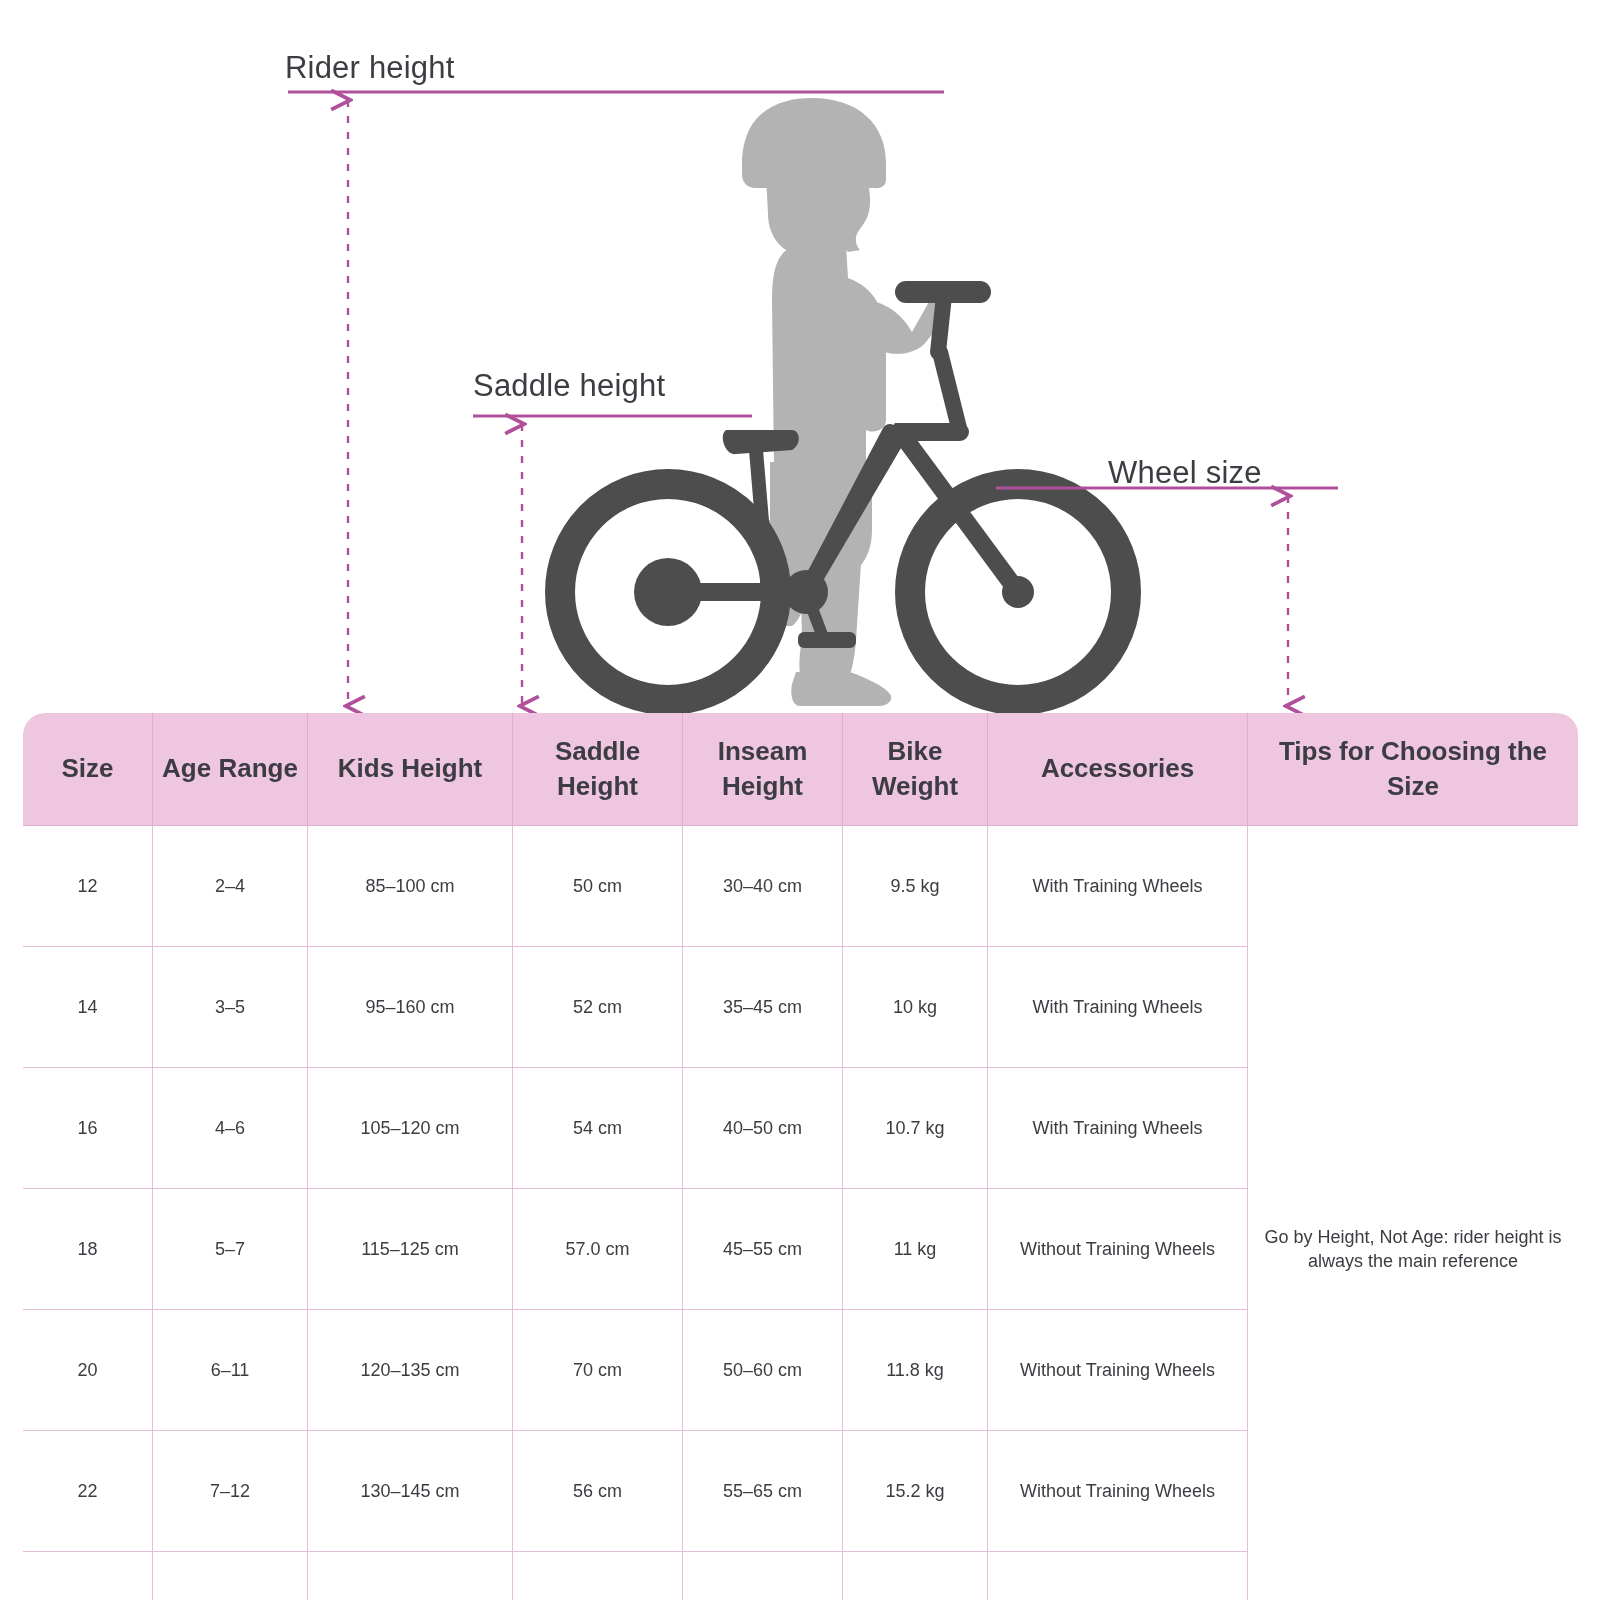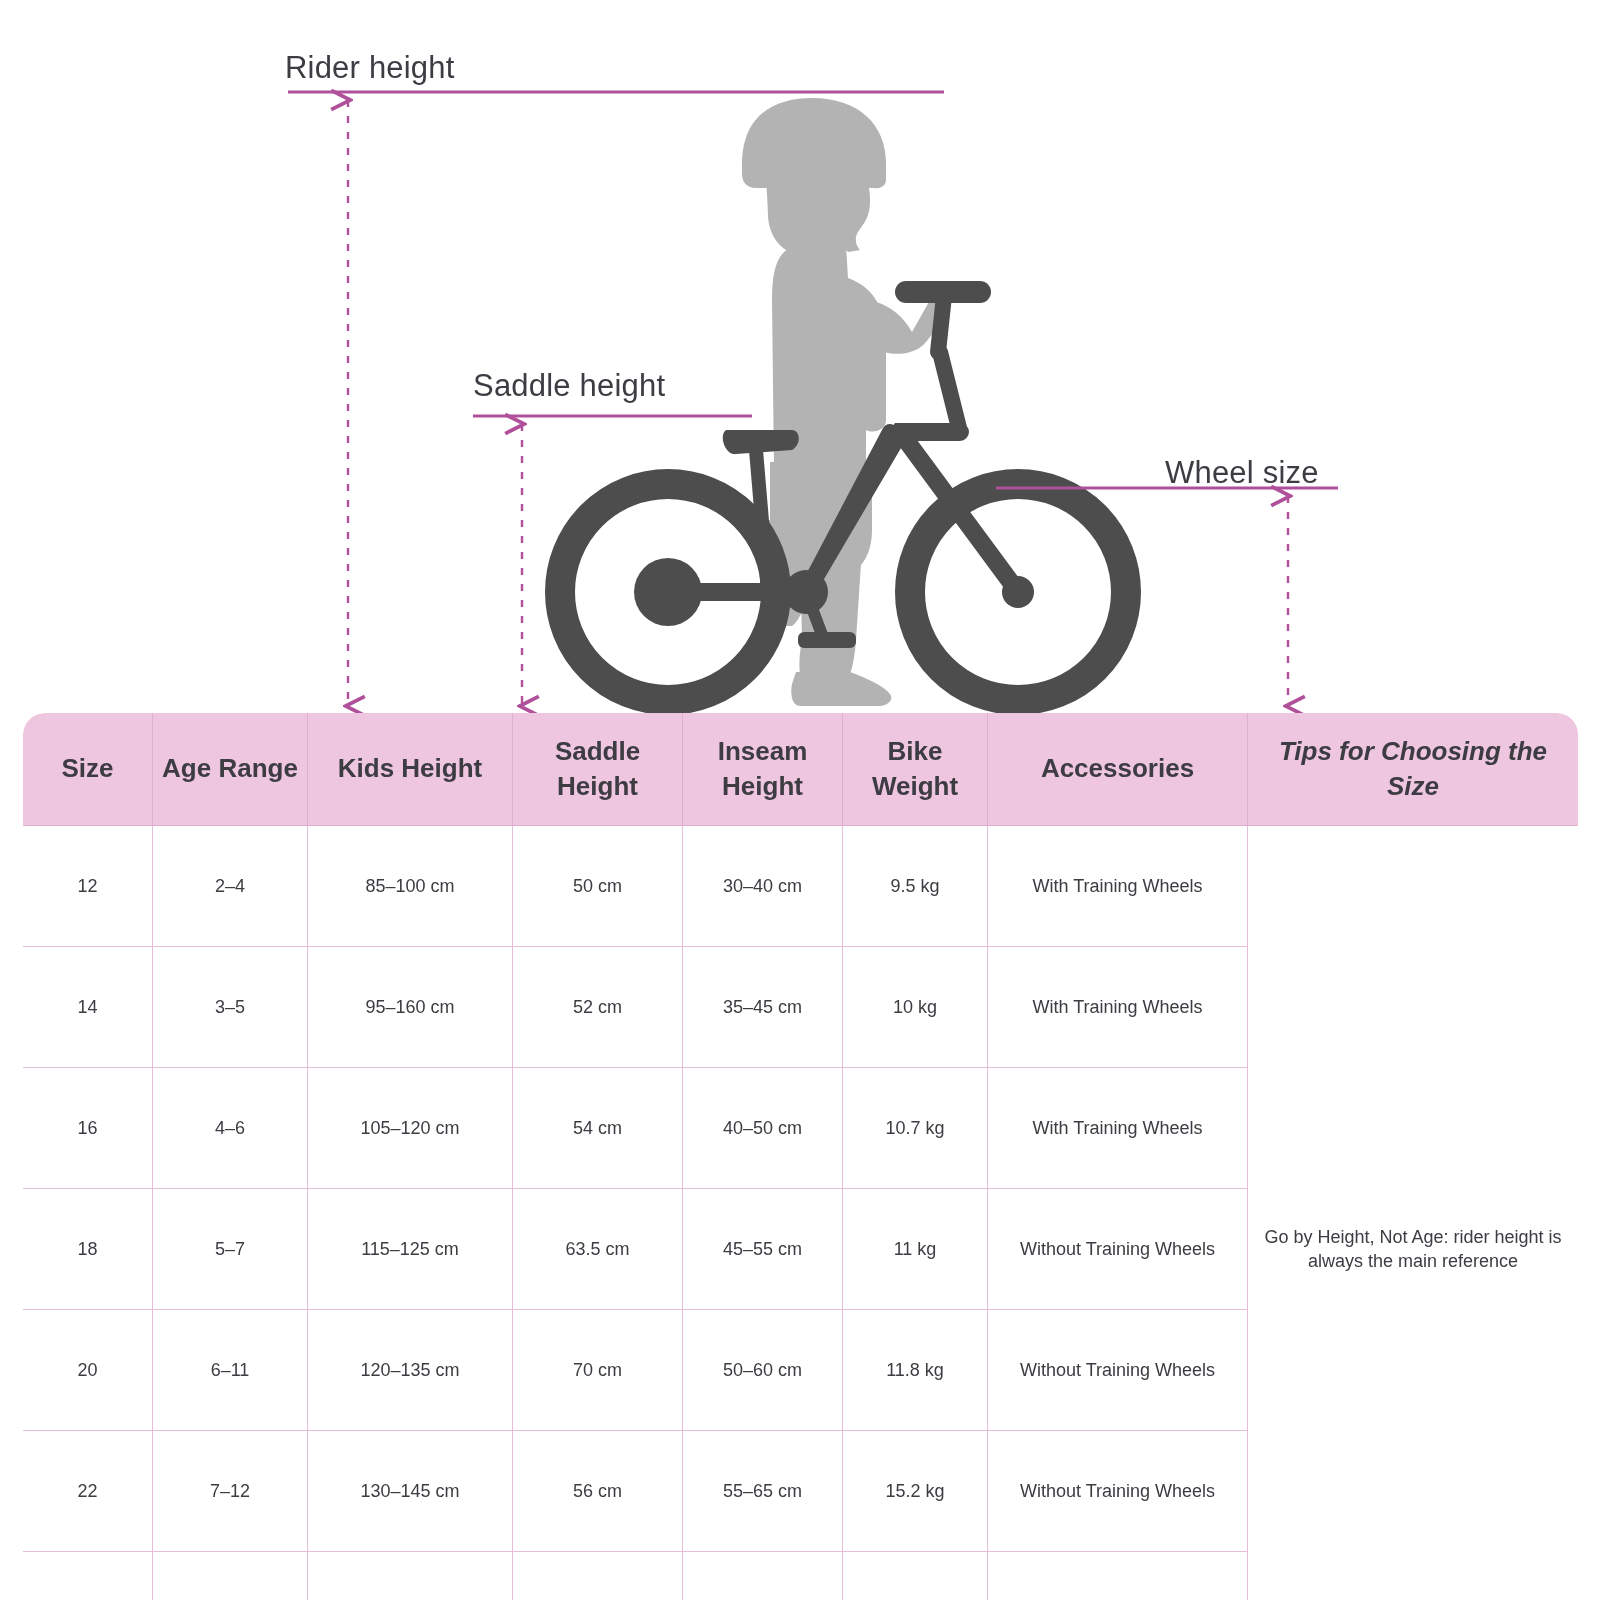--- a/index.html
+++ b/index.html
@@ -31,21 +31,21 @@
 
   .anno-label {
     position: absolute;
     font-size: 31px;
     color: #3c3c42;
     letter-spacing: 0.2px;
     white-space: nowrap;
   }
   #label-rider { left: 285px; top: 50px; }
   #label-saddle { left: 473px; top: 368px; }
-  #label-wheel { left: 1165px; top: 455px; }
+  #label-wheel { left: 1108px; top: 455px; }
 
   
   #size-table-wrap {
     position: absolute;
     left: 22px;
     top: 712px;
     width: 1556px;
   }
   table.size-table {
     border-collapse: collapse;
@@ -76,21 +76,21 @@
     background: #ffffff;
     height: 100px;
   }
   td.tips-cell {
     font-size: 24px;
     line-height: 1.45;
     padding: 10px 26px;
   }
   
   table.size-table thead th:first-child { border-top-left-radius: 22px; text-align: center; }
-  table.size-table thead th:last-child { border-top-right-radius: 22px; font-style: italic; }
+  table.size-table thead th:last-child { border-top-right-radius: 22px; }
   table.size-table tbody tr:last-child td:first-child { border-bottom-left-radius: 22px; }
   table.size-table tbody tr:last-child td:last-child { border-bottom-right-radius: 22px; }
 
   col.c-size { width: 130px; }
   col.c-age { width: 155px; }
   col.c-kids { width: 205px; }
   col.c-saddle { width: 170px; }
   col.c-inseam { width: 160px; }
   col.c-weight { width: 145px; }
   col.c-acc { width: 260px; }
@@ -236,21 +236,21 @@
         <td>105–120 cm</td>
         <td>54 cm</td>
         <td>40–50 cm</td>
         <td>10.7 kg</td>
         <td>With Training Wheels</td>
       </tr>
       <tr>
         <td>18</td>
         <td>5–7</td>
         <td>115–125 cm</td>
-        <td>63.5 cm</td>
+        <td>57.0 cm</td>
         <td>45–55 cm</td>
         <td>11 kg</td>
         <td>Without Training Wheels</td>
       </tr>
       <tr>
         <td>20</td>
         <td>6–11</td>
         <td>120–135 cm</td>
         <td>70 cm</td>
         <td>50–60 cm</td>

